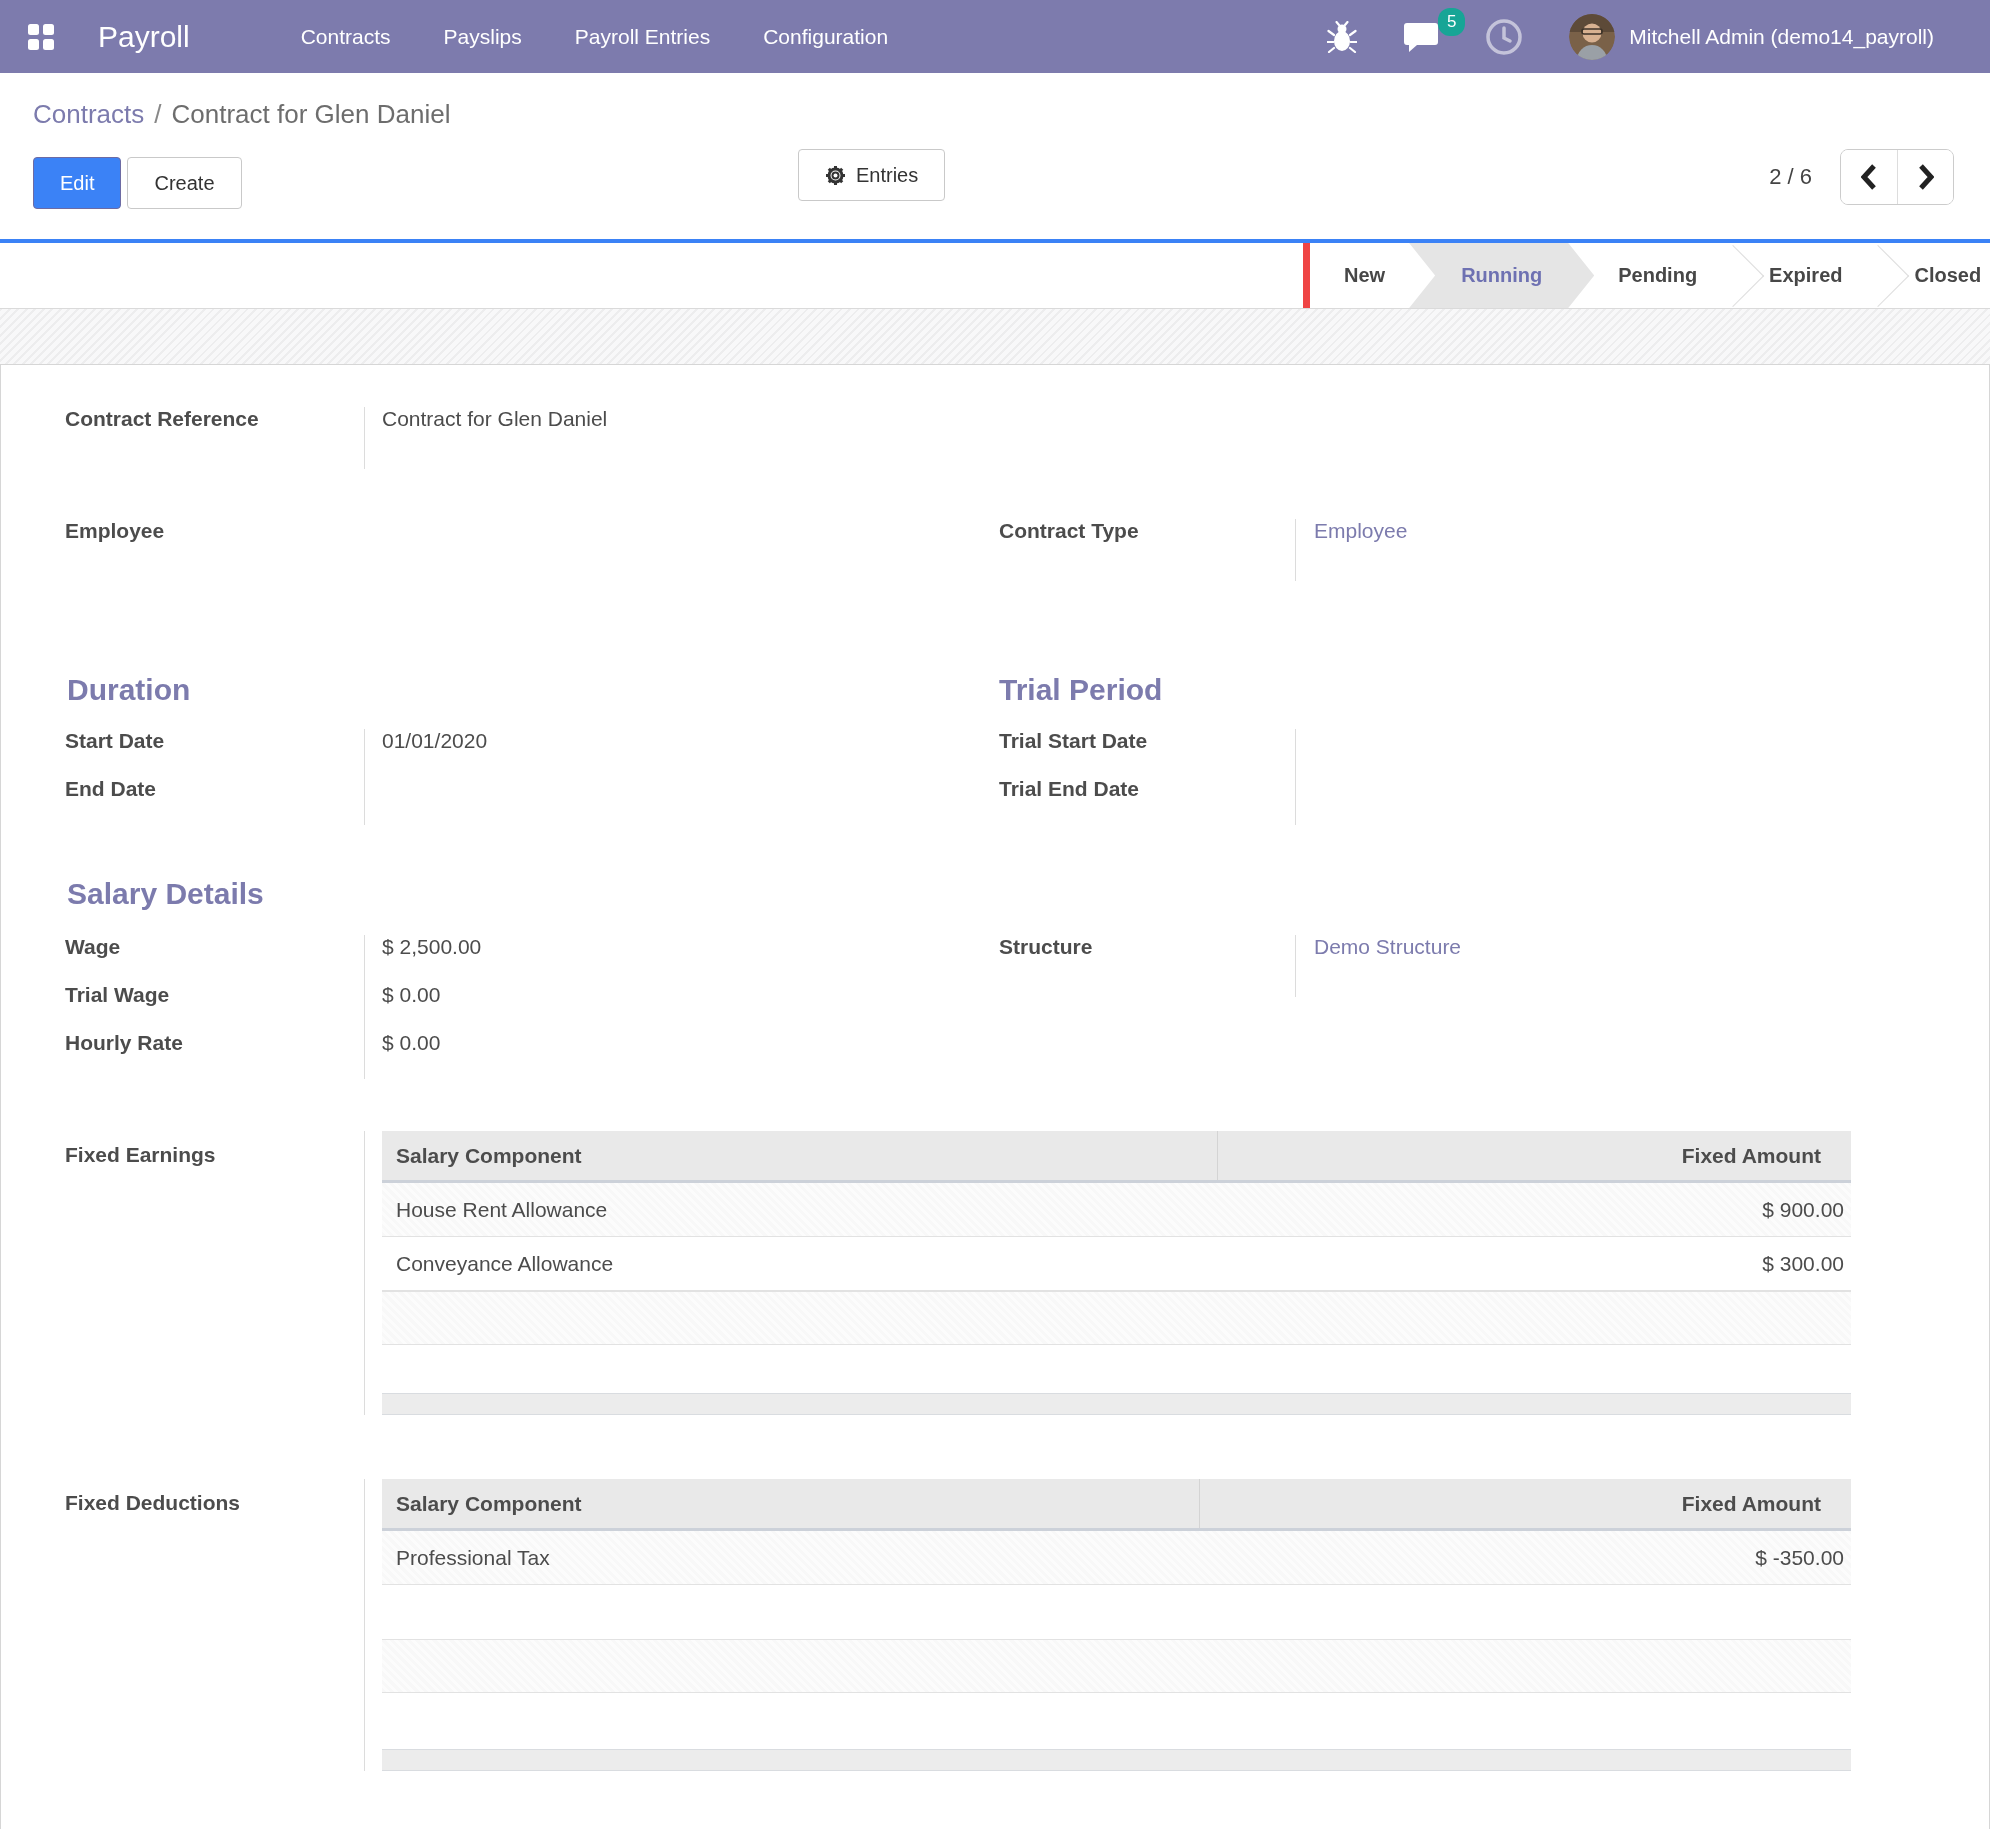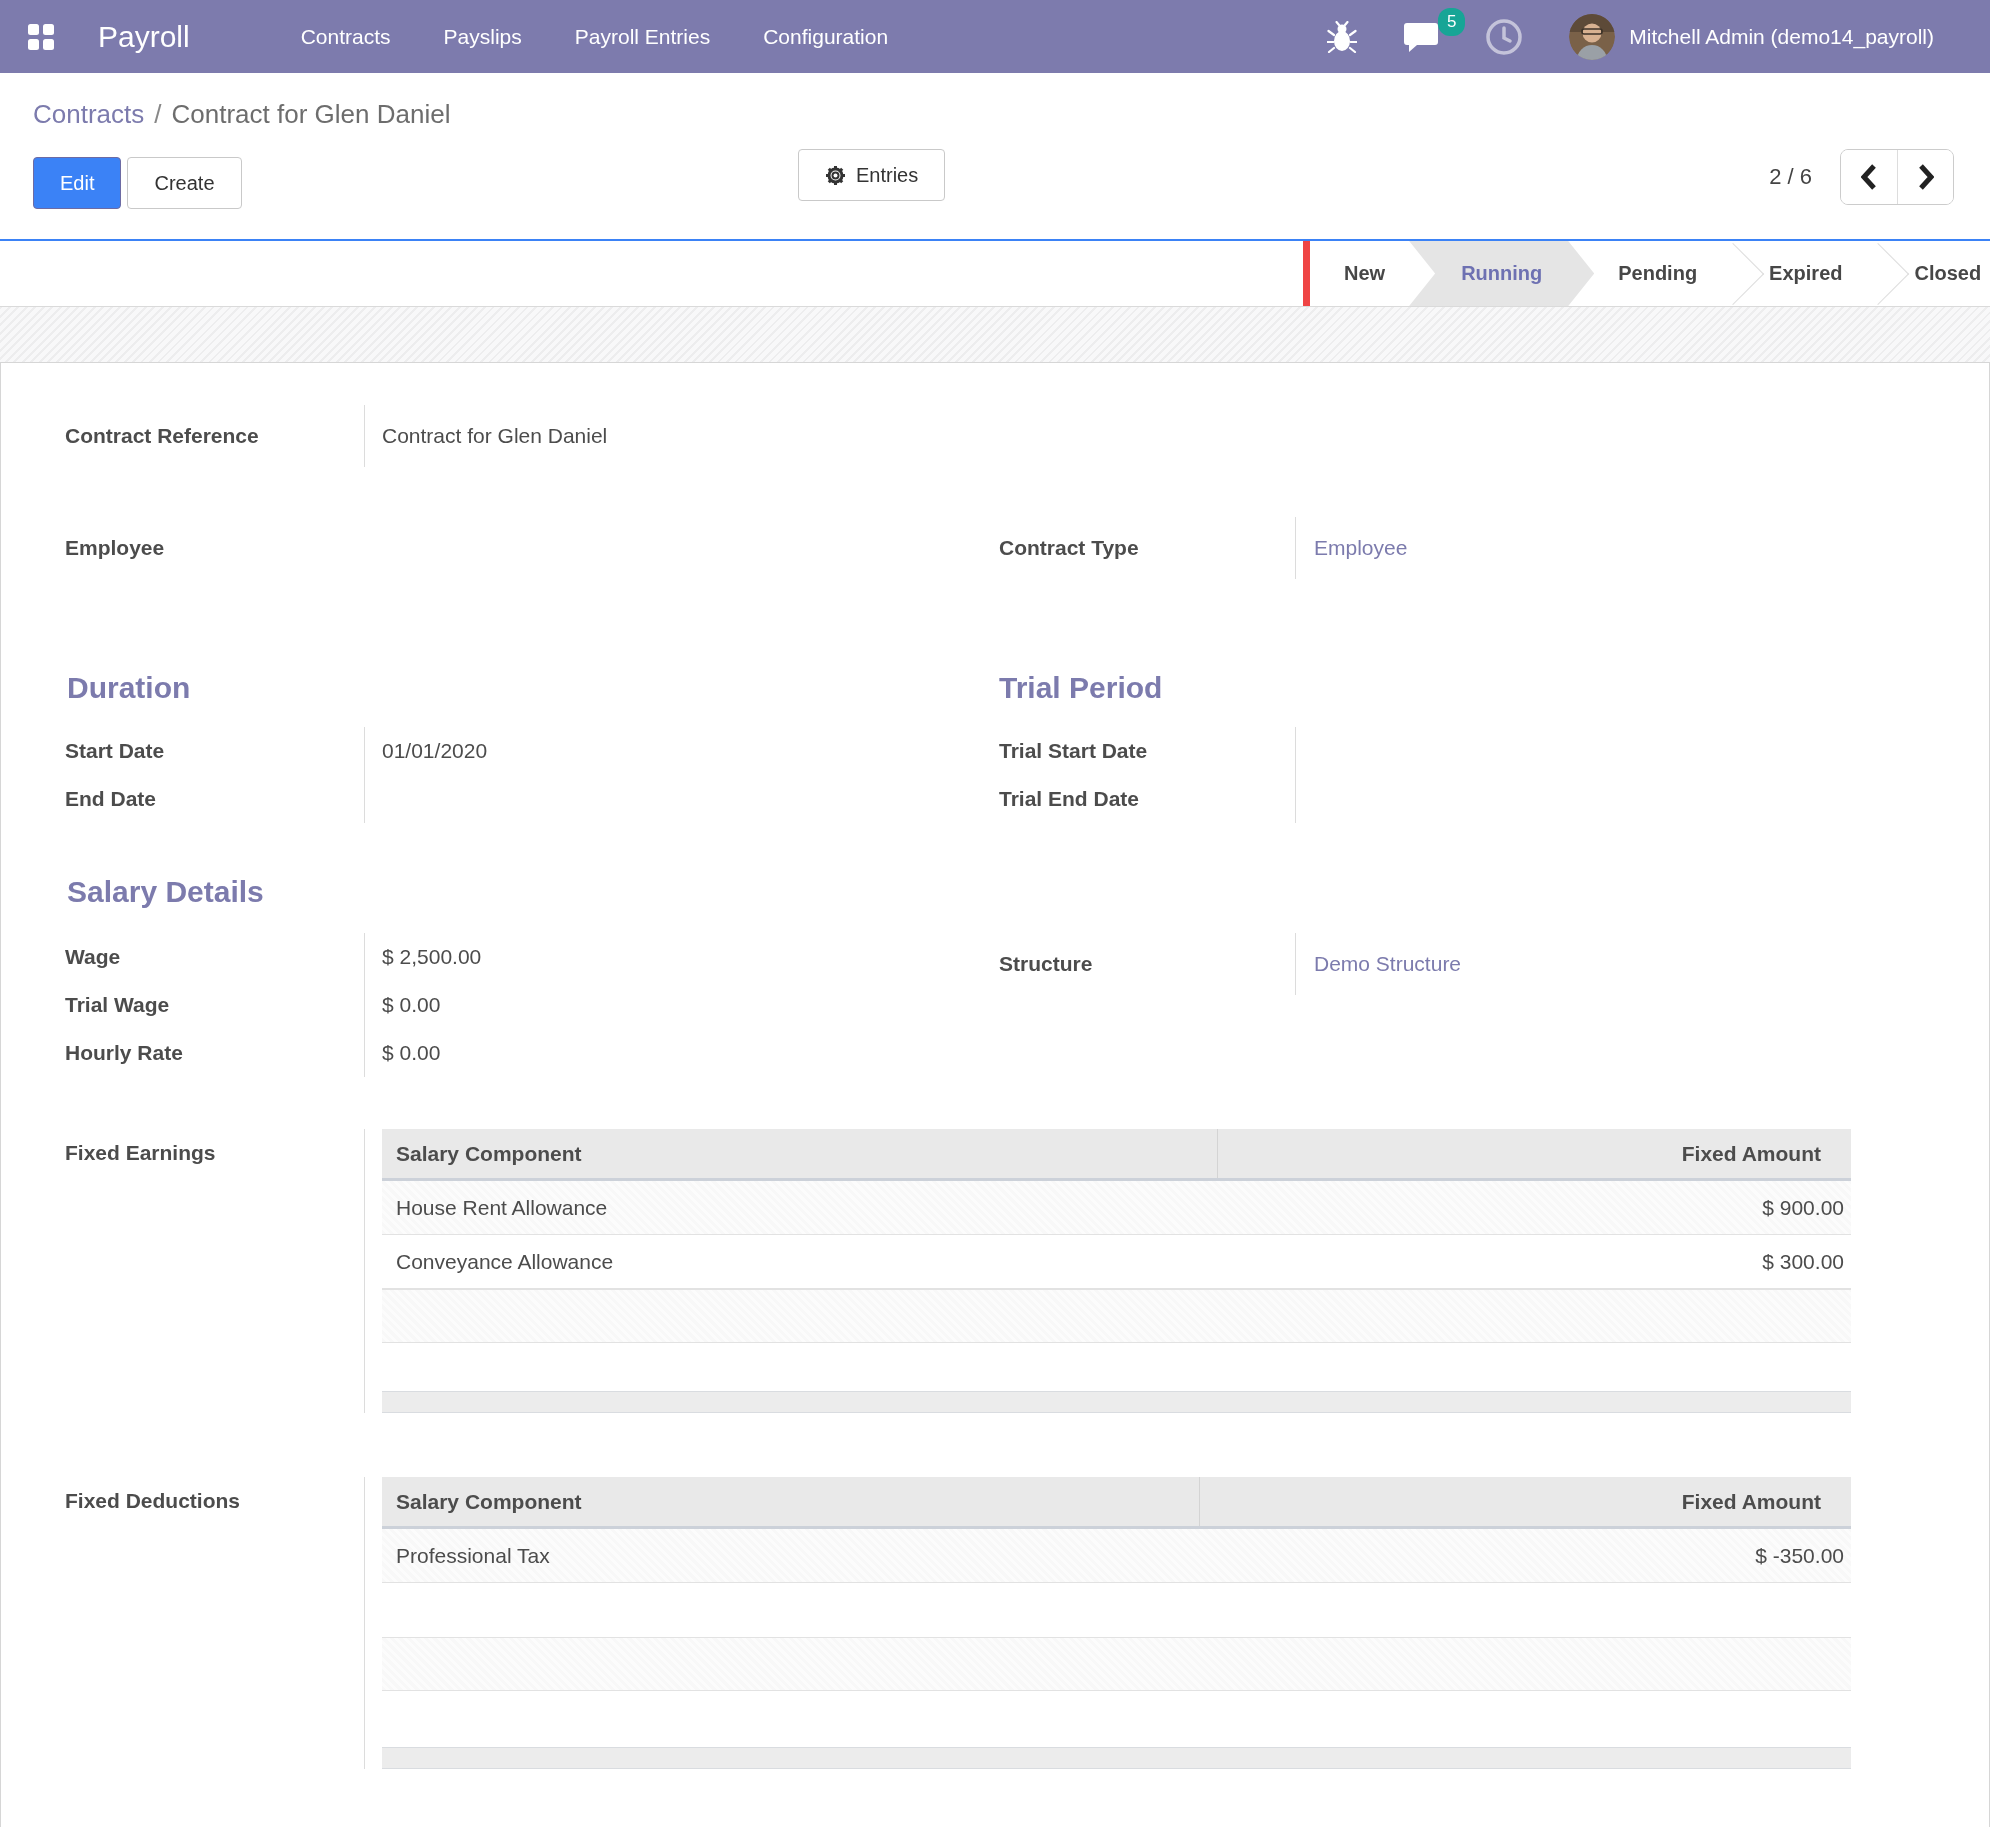--- a/index.html
+++ b/index.html
@@ -26,21 +26,21 @@
   .badge {
     position: absolute; top: -12px; right: -26px;
     background: #17a596; color: #fff; font-size: 17px; line-height: 1;
     padding: 5px 9px 6px; border-radius: 12px; font-weight: 400;
   }
   .user-menu { display: flex; align-items: center; margin-left: 46px; cursor: pointer; }
   .avatar { width: 46px; height: 46px; border-radius: 50%; overflow: hidden; display: block; }
   .user-name { font-size: 21px; margin-left: 14px; white-space: nowrap; }
 
   
-  .control-panel { padding: 24px 0 0 33px; border-bottom: 2px solid #3b82f6; position: relative; }
+  .control-panel { padding: 24px 0 0 33px; border-bottom: 4px solid #3b82f6; position: relative; }
   .breadcrumb { font-size: 26px; line-height: 34px; color: #6d6d6d; }
   .breadcrumb .bc-link { color: #7c7bad; cursor: pointer; text-decoration: none; }
   .bc-sep { margin: 0 10px; color: #888; }
   .cp-buttons { display: flex; margin: 26px 0 30px 0; }
   .btn {
     font-size: 20px; height: 52px; padding: 0 26px; border-radius: 4px;
     border: 1px solid #c9c9c9; background: #fff; color: #333;
     display: inline-flex; align-items: center; cursor: pointer;
     font-family: "Liberation Sans", sans-serif;
   }
@@ -74,21 +74,21 @@
   
   .sheet-bg { height: 55px; background: repeating-linear-gradient(135deg, #ededee 0 2px, #f8f8f9 2px 6px); }
   .sheet {
     background: #fff; border: 1px solid #d6d6d6; border-bottom: none;
     height: 1465px; overflow: hidden;
   }
 
   .fgroup { display: flex; }
   .fgroup .labels { width: 363px; flex: 0 0 363px; padding-left: 64px; }
   .fgroup .values { flex: 1; border-left: 1px solid #dcdcdc; padding-left: 17px; }
-  .frow { height: 48px; display: flex; align-items: center; font-size: 21px; }
+  .frow { height: 48px; display: flex; font-size: 21px; }
   .frow.tall { height: 62px; }
   .flabel { font-weight: 700; color: #4c4c4c; white-space: nowrap; }
   .fvalue { color: #4c4c4c; }
   .flink { color: #7c7bad; cursor: pointer; }
 
   .two-col { display: flex; }
   .col-left { width: 995px; flex: 0 0 995px; }
   .col-right { flex: 1; }
   .col-right .labels { width: 299px; flex: 0 0 299px; padding-left: 3px; }
   .col-right .values { padding-left: 18px; }

